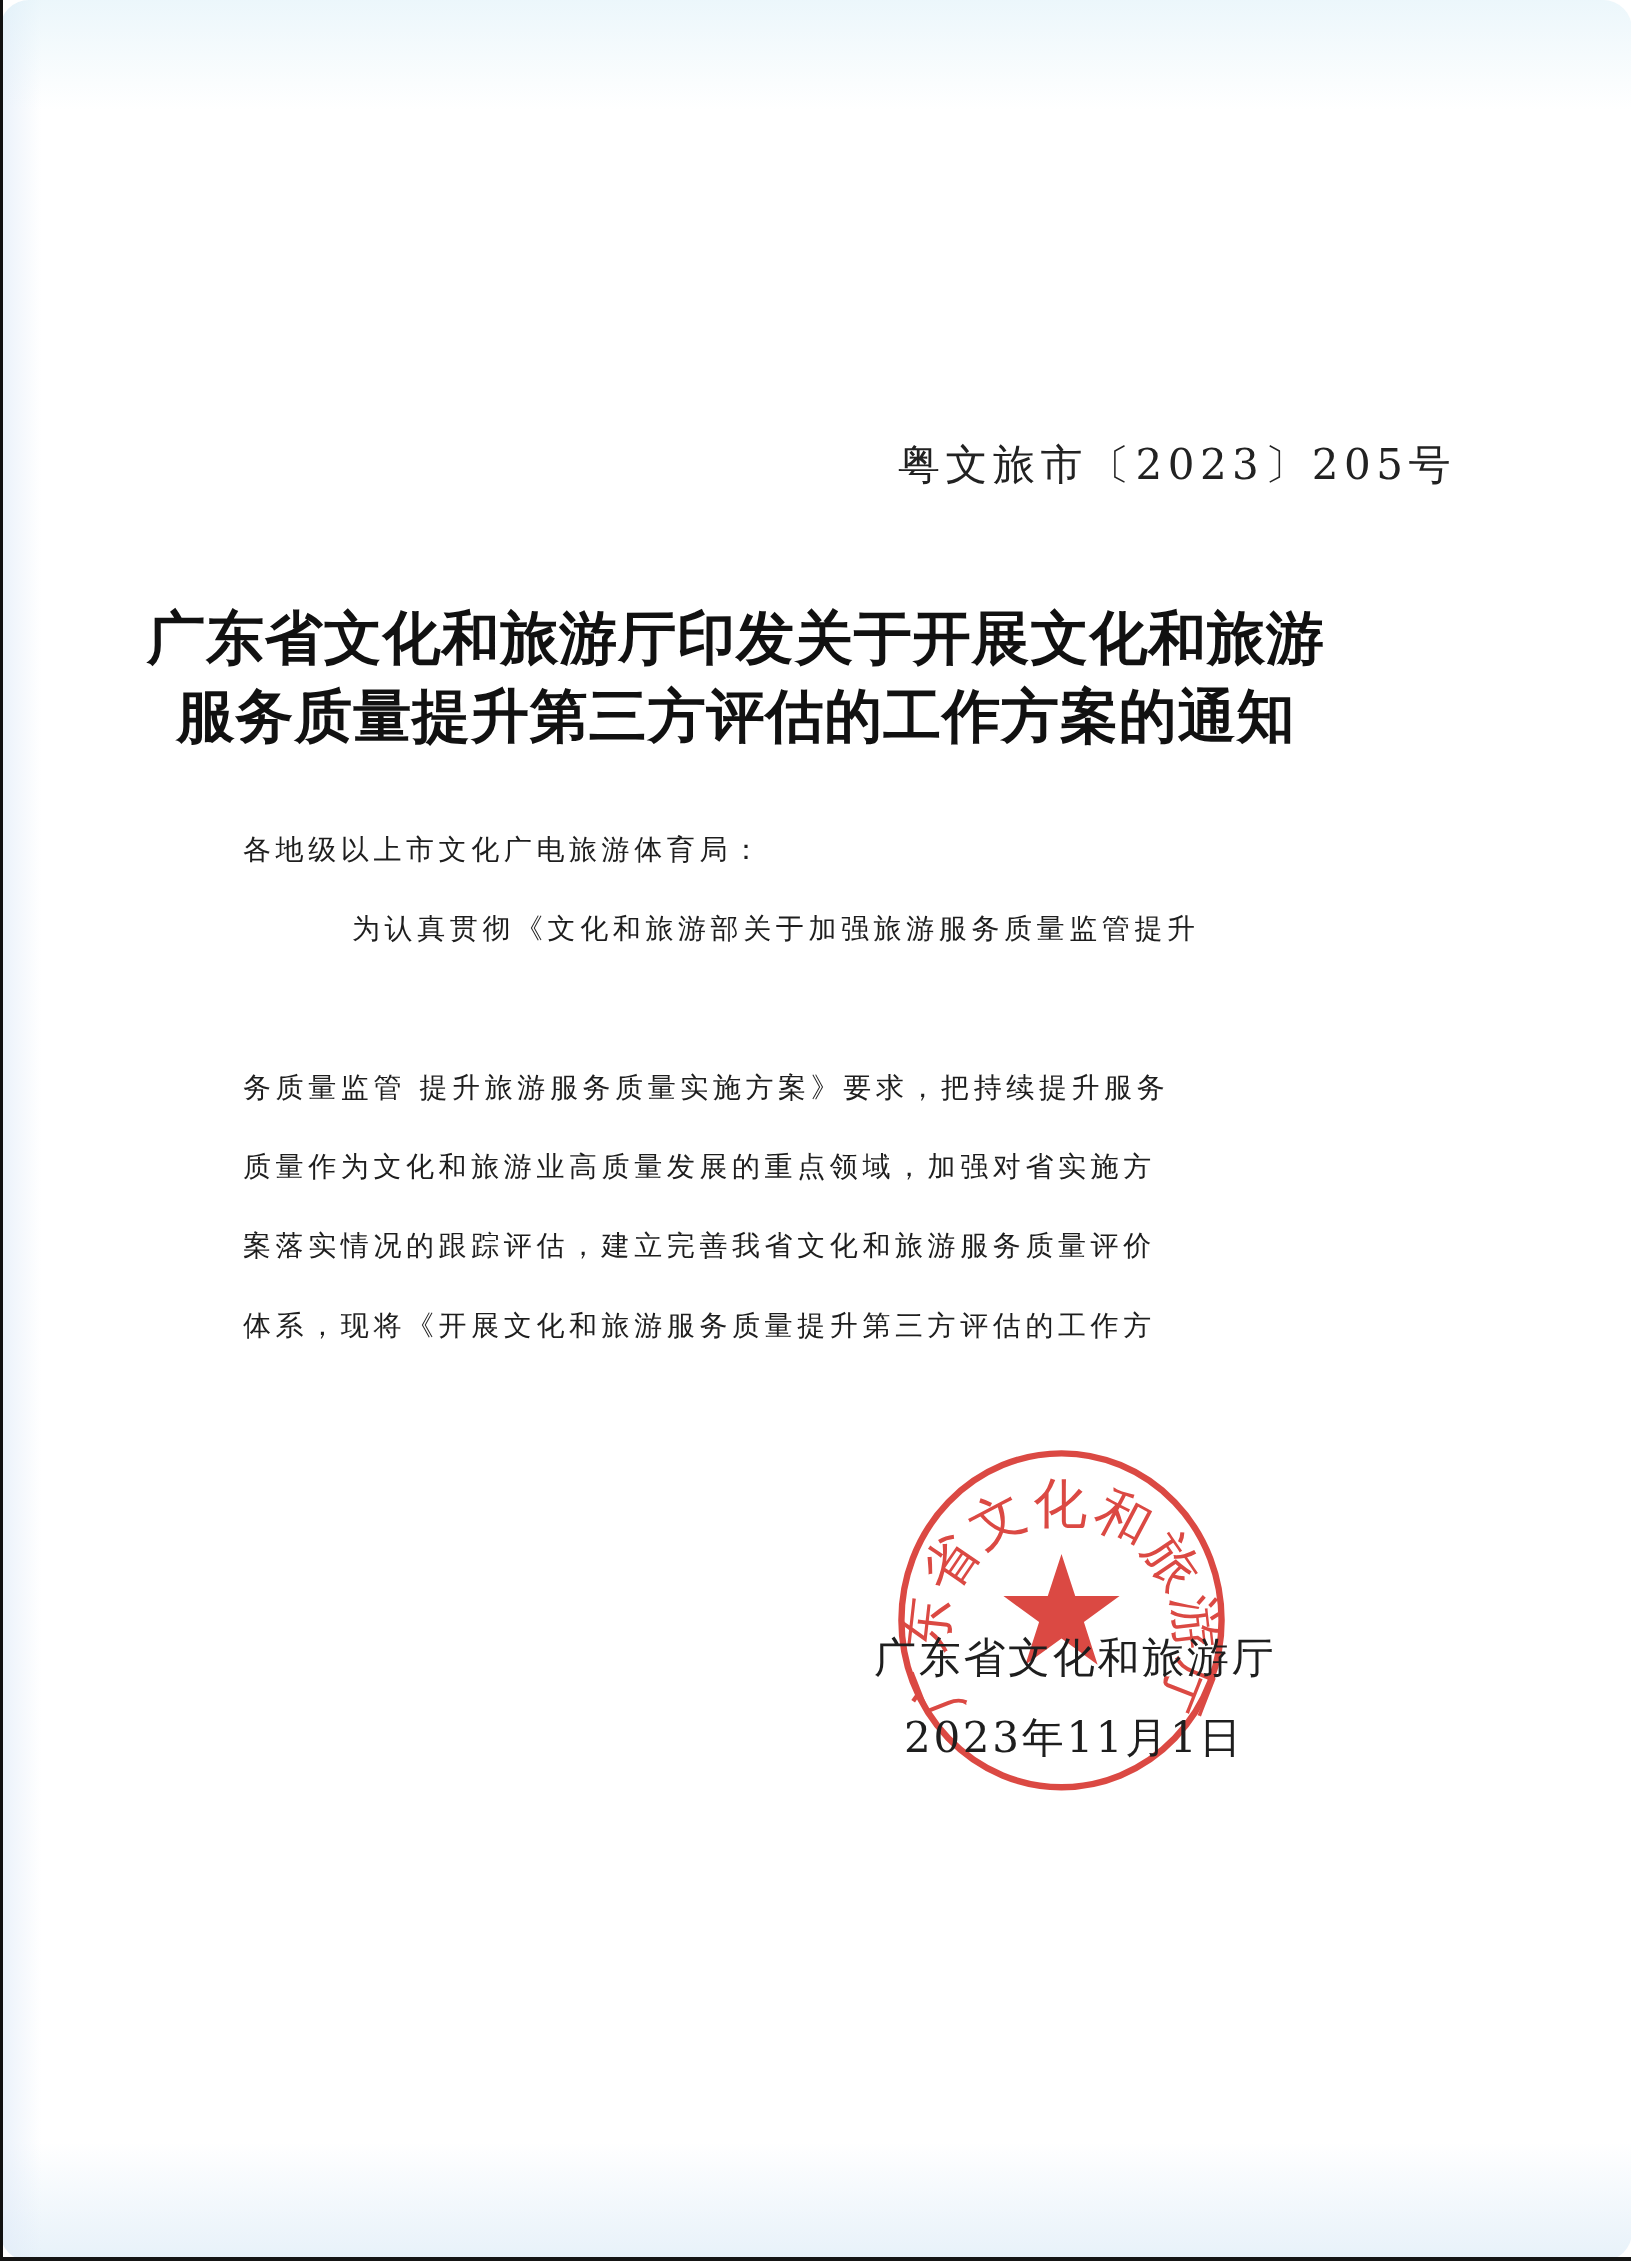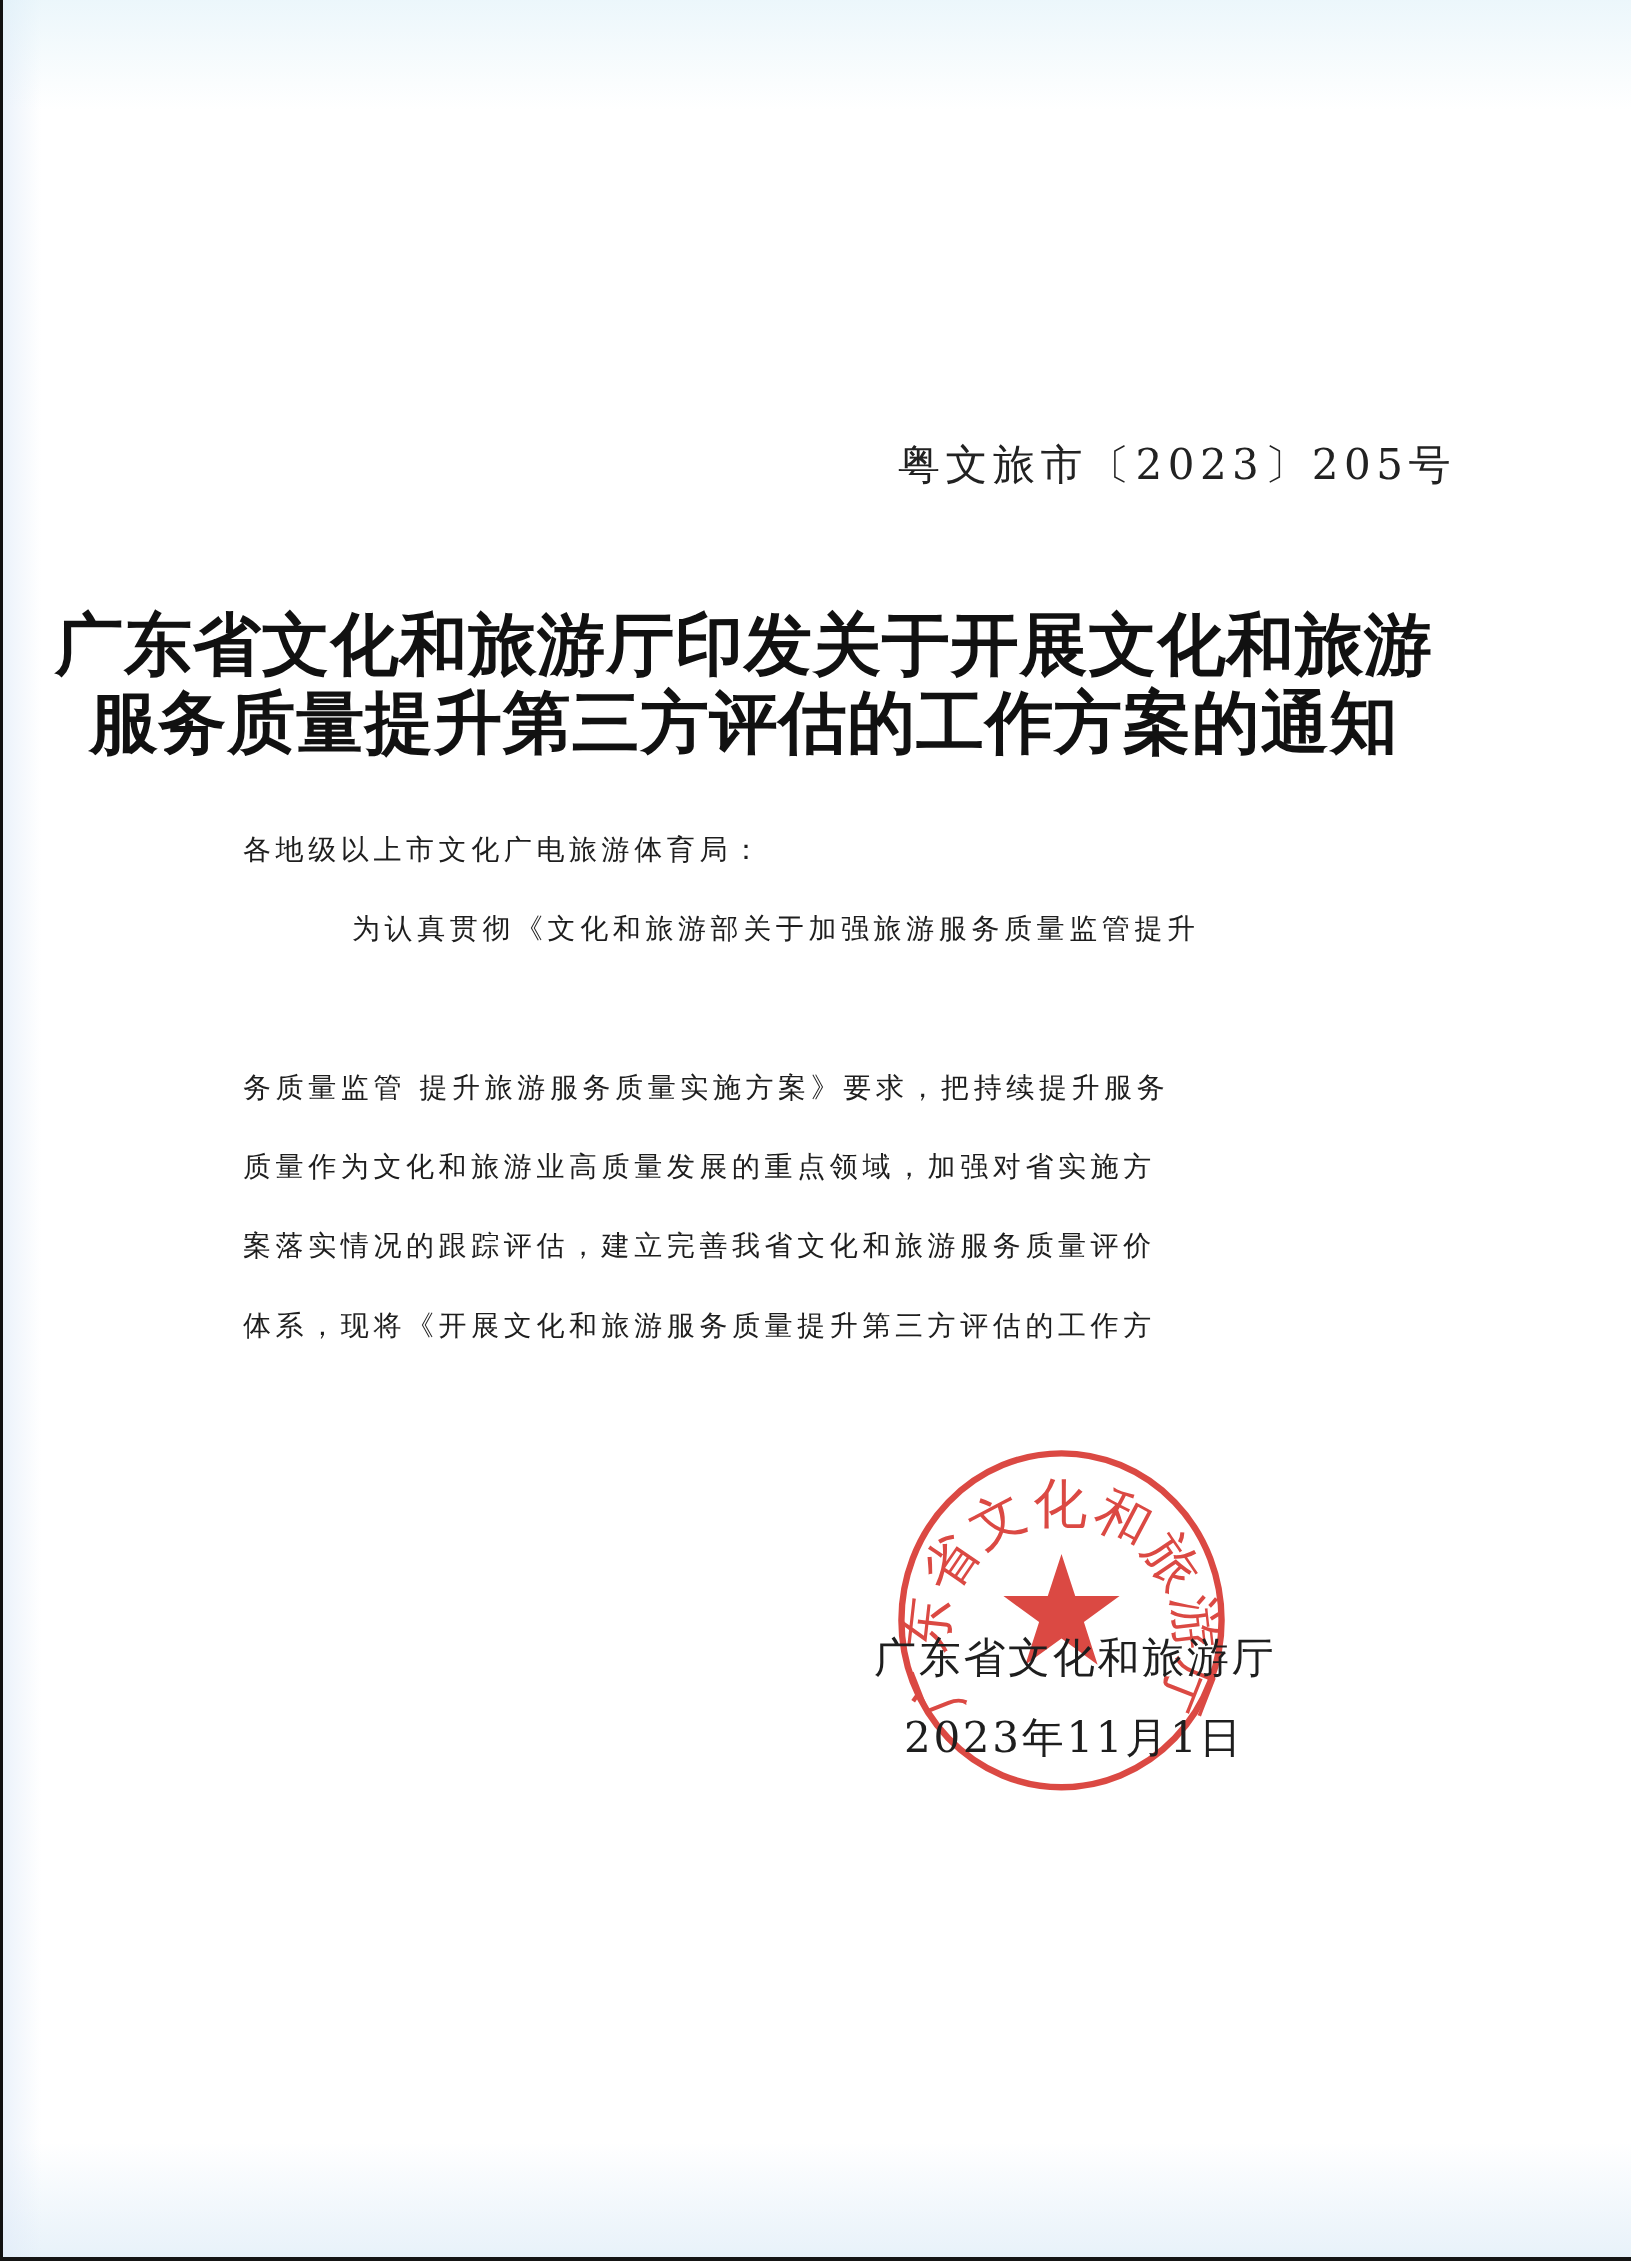--- a/index.html
+++ b/index.html
@@ -17,20 +17,21 @@
   }
   .page {
     position: absolute;
     left: 0; top: 0;
     width: 1632px; height: 2261px;
     background:
       linear-gradient(180deg, rgba(220,240,248,0.55) 0px, rgba(255,255,255,0) 110px),
       linear-gradient(90deg, rgba(225,235,248,0.7) 0px, rgba(255,255,255,0) 41px),
       linear-gradient(0deg, rgba(225,238,248,0.8) 0px, rgba(255,255,255,0) 119px),
       #ffffff;
+    border-radius: 29px;
   }
   .scan-edge-left {
     position: absolute;
     left: 0; top: 0;
     width: 2.7px; height: 2261px;
     background: #111;
   }
   .scan-edge-bottom {
     position: absolute;
     left: 0; bottom: 0;
@@ -41,26 +42,26 @@
     position: absolute;
     top: 437px;
     right: 176px;
     font-size: 42px;
     letter-spacing: 5.5px;
     white-space: nowrap;
     color: #222;
   }
   .title {
     position: absolute;
-    left: 8px;
+    left: 0;
     width: 1472px;
     text-align: center;
     font-family: "DejaVu Sans", "Liberation Sans", sans-serif;
     font-weight: bold;
-    font-size: 68px;
+    font-size: 58px;
     letter-spacing: 0.9px;
     color: #111;
     white-space: nowrap;
   }
   .title.l1 { top: 600px; }
   .title.l2 { top: 678px; text-align: center; }
   .body-line {
     position: absolute;
     left: 243px;
     font-size: 28px;

